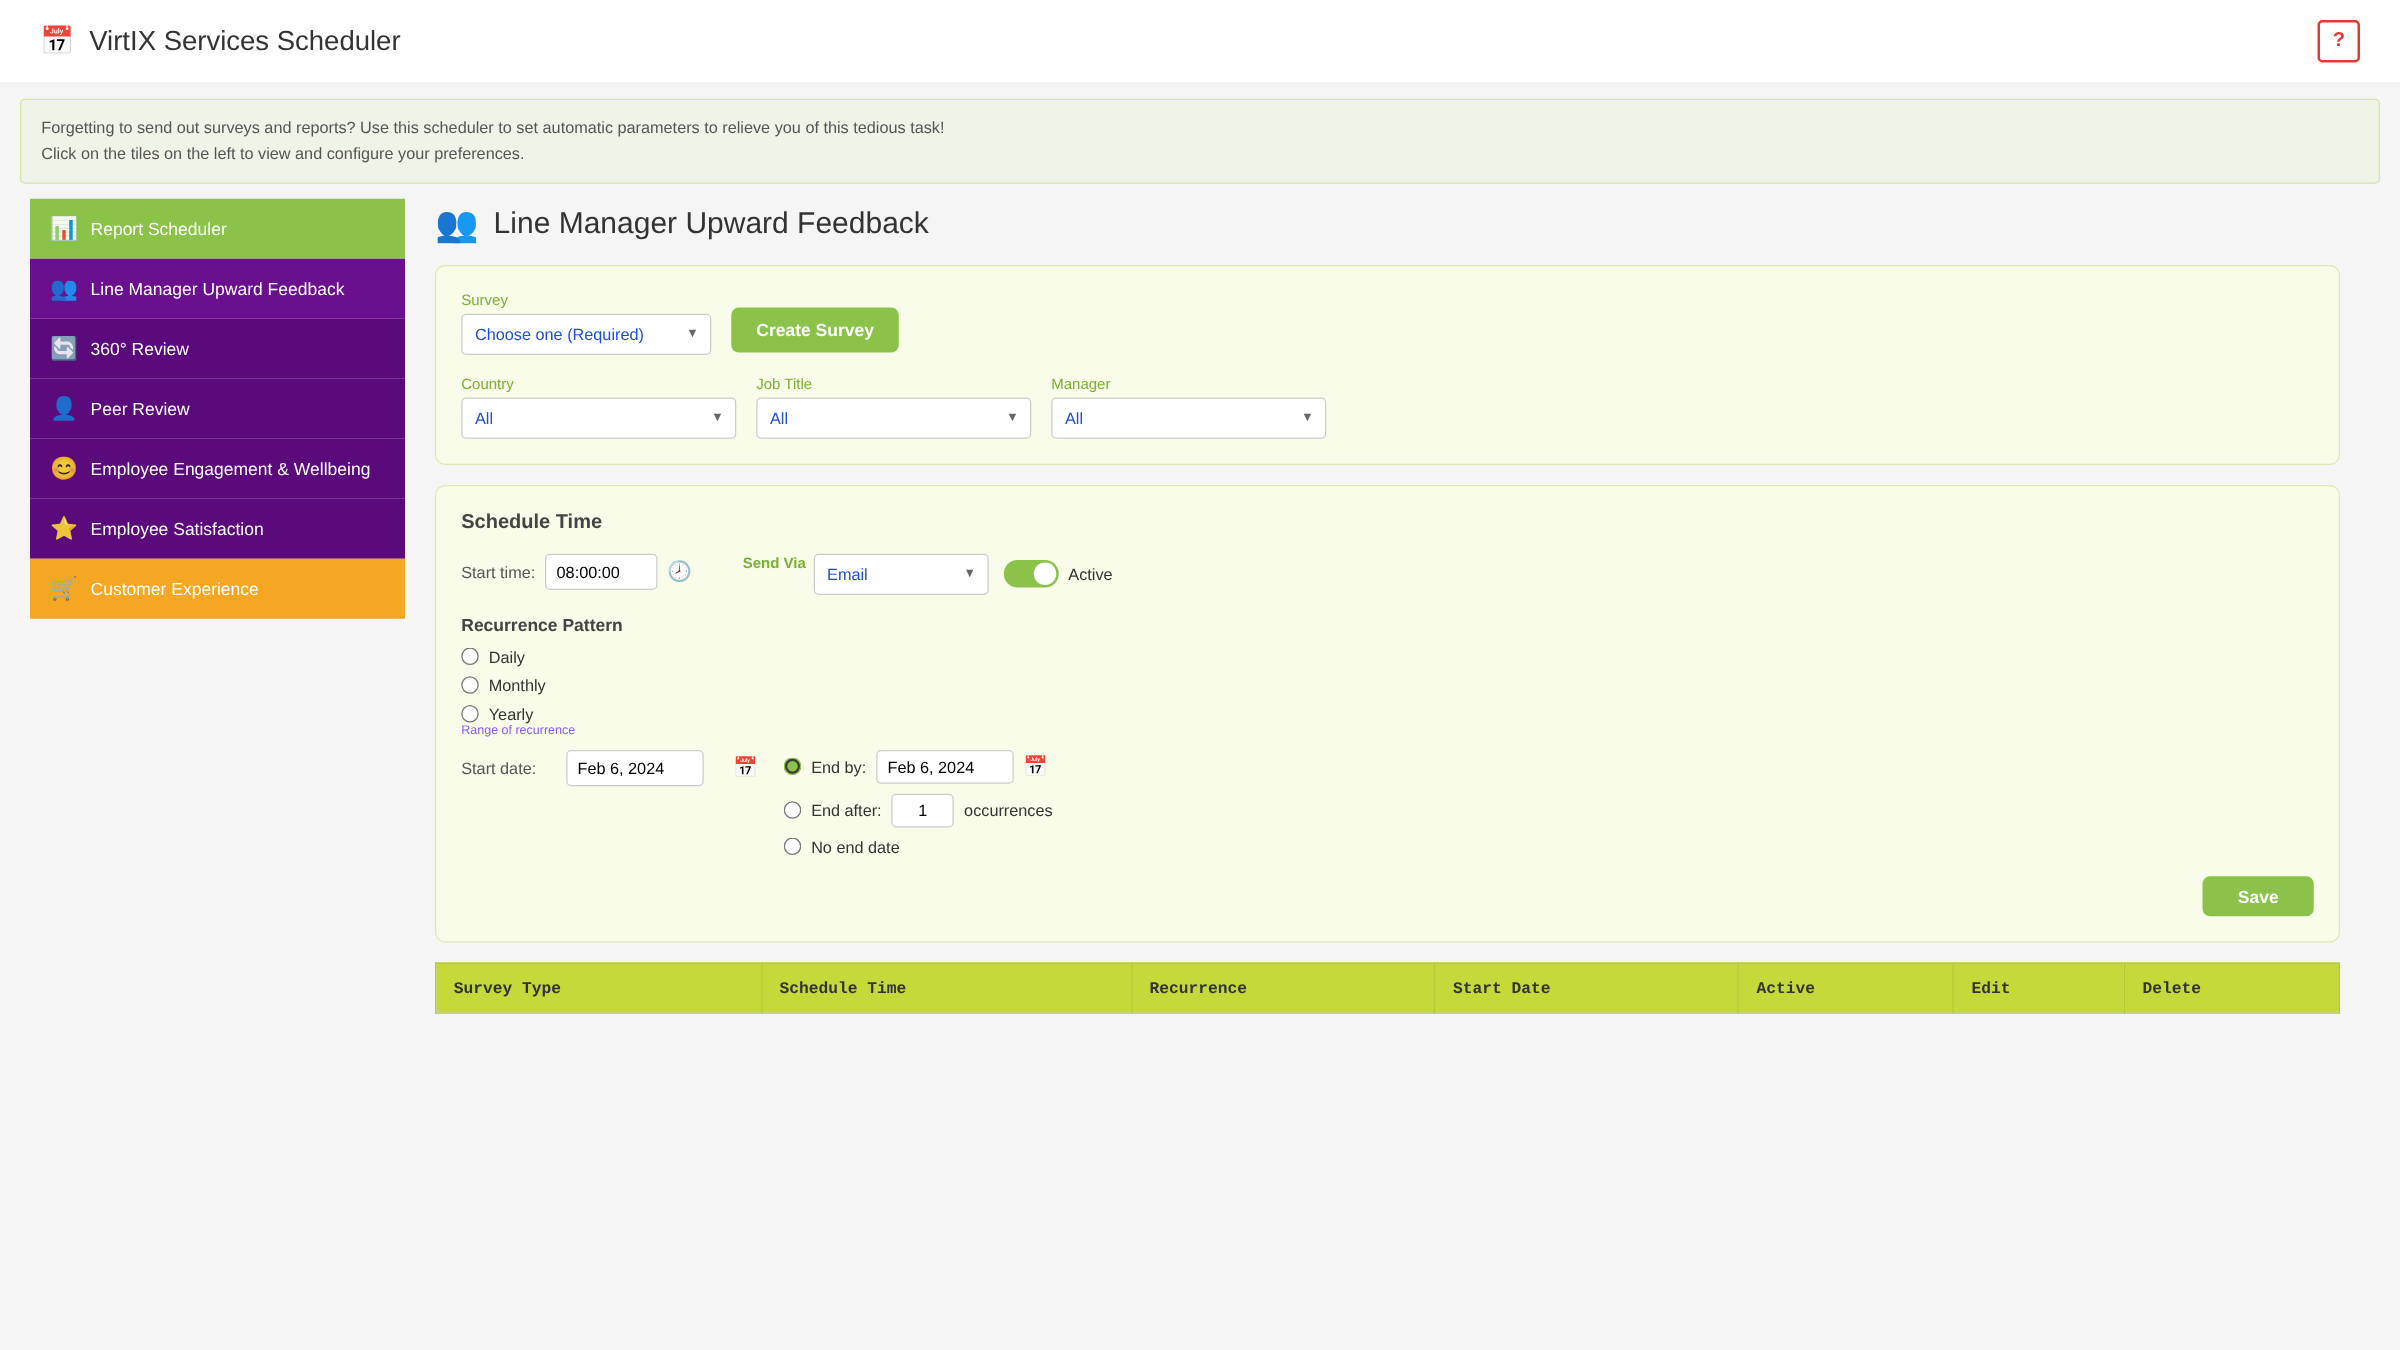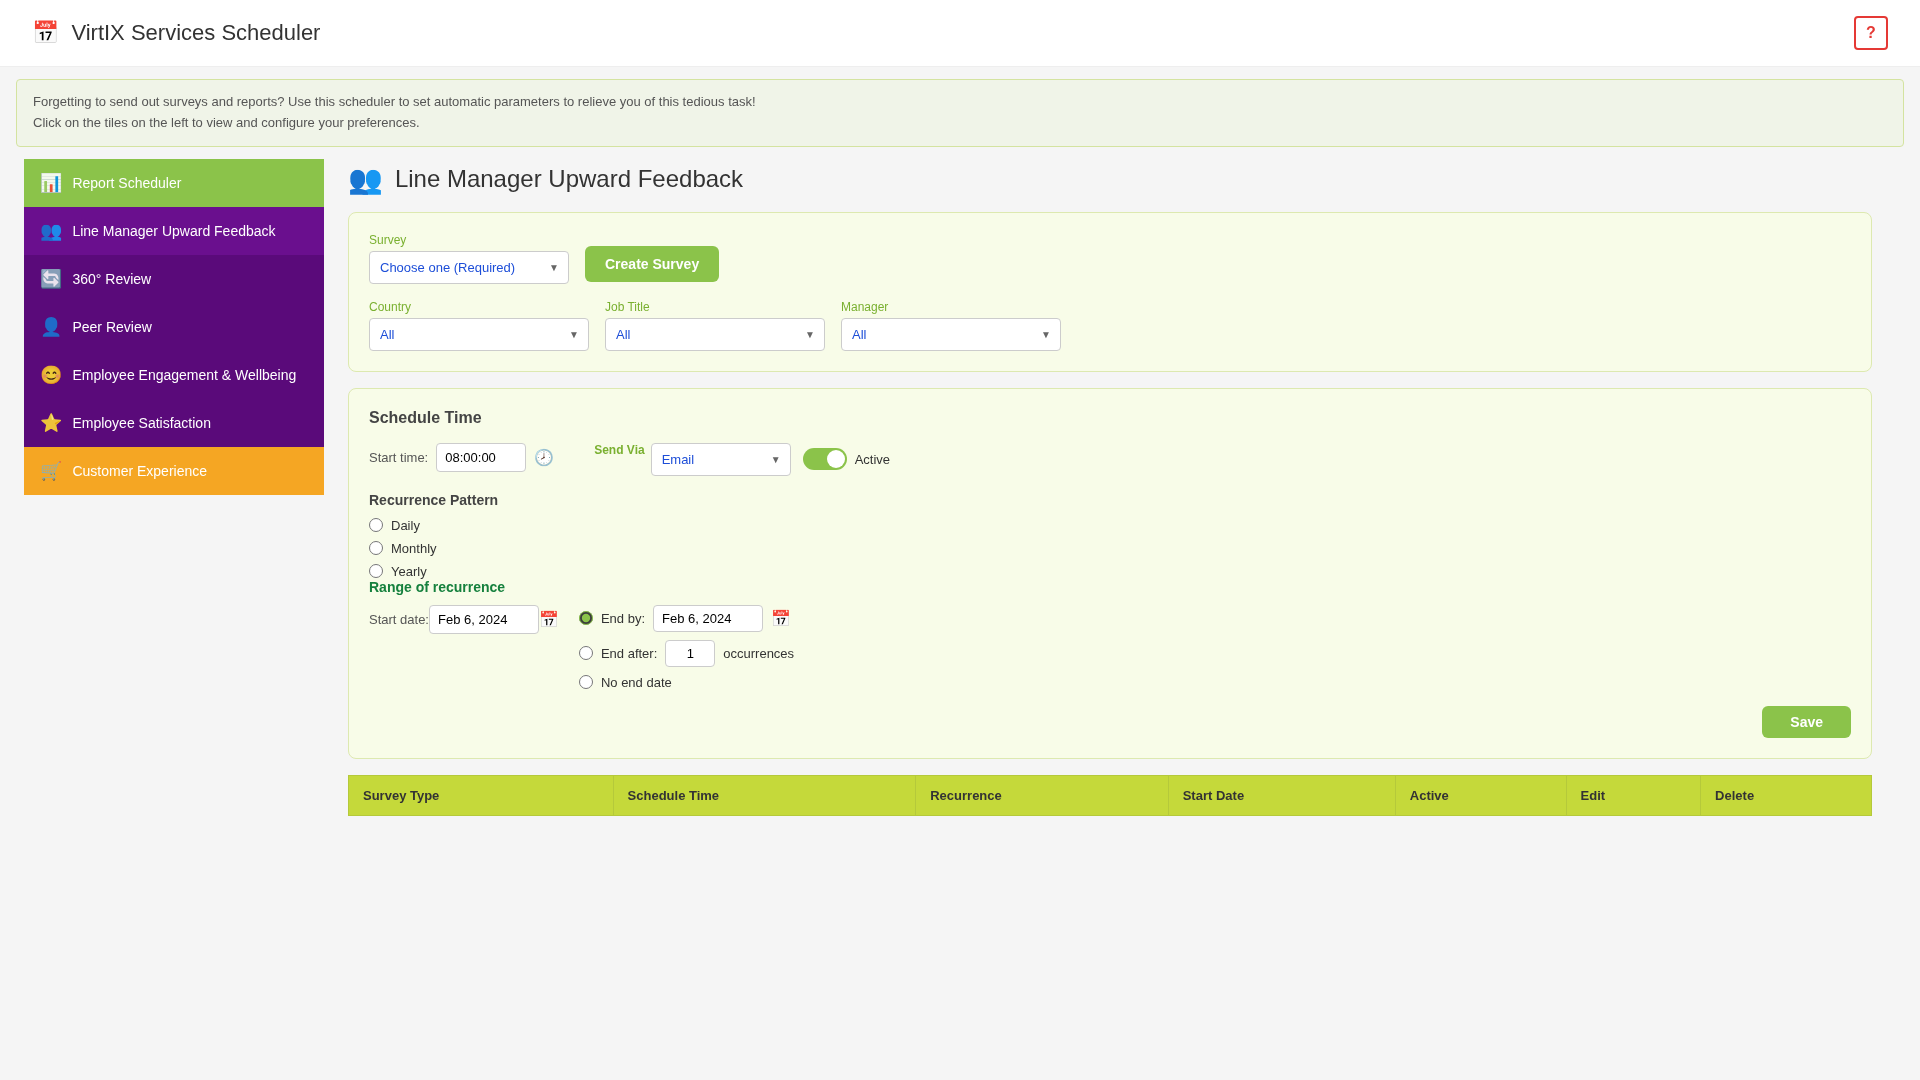--- a/index.html
+++ b/index.html
@@ -97,23 +97,23 @@
     }
     .toggle-label { font-size: 13px; color: #333; }
 
     
     .recurrence-title { font-size: 14px; font-weight: bold; color: #444; margin-bottom: 10px; }
     .radio-group { display: flex; flex-direction: column; gap: 8px; }
     .radio-item { display: flex; align-items: center; gap: 8px; font-size: 13px; color: #333; }
     .radio-item input[type=radio] { accent-color: #8bc34a; width: 14px; height: 14px; }
 
     
-    .range-title { font-size: 14px; font-weight: bold; color: #15803d; margin-bottom: 10px; }
+    .range-title { font-size: 10px; font-weight: normal; color: #8b5cf6; margin-bottom: 10px; }
     .range-row { display: flex; align-items: flex-start; gap: 20px; }
-    .start-date-group { display: flex; align-items: center; gap: 0; }
+    .start-date-group { display: flex; align-items: center; gap: 24px; }
     .date-label { font-size: 13px; color: #555; }
     .date-input {
       border: 1px solid #ccc; border-radius: 4px; padding: 6px 8px;
       font-size: 13px; width: 110px;
     }
     .cal-icon { color: #888; font-size: 16px; cursor: pointer; }
 
     .end-options { display: flex; flex-direction: column; gap: 8px; }
     .end-option-item { display: flex; align-items: center; gap: 8px; font-size: 13px; }
     .end-option-item input[type=radio] { accent-color: #8bc34a; width: 14px; height: 14px; }
@@ -127,21 +127,21 @@
     }
 
     .save-row { display: flex; justify-content: flex-end; margin-top: 16px; }
     .save-btn {
       background: #8bc34a; color: #fff; border: none; border-radius: 6px;
       padding: 8px 28px; font-size: 14px; font-weight: bold; cursor: pointer;
     }
 
     
     .table-wrap { margin-top: 8px; }
-    table { width: 100%; border-collapse: collapse; }
+    table { width: 100%; border-collapse: collapse; font-family: Liberation Mono, monospace; }
     thead tr { background: #c5d93a; }
     thead th {
       text-align: left; padding: 12px 14px; font-size: 13px;
       color: #333; font-weight: bold; border: 1px solid #b5c93a;
     }
   </style>
 </head>
 <body>
 
 <div style="display:flex;align-items:center;justify-content:space-between;padding:16px 32px;background:#fff;border-bottom:1px solid #eee;">

